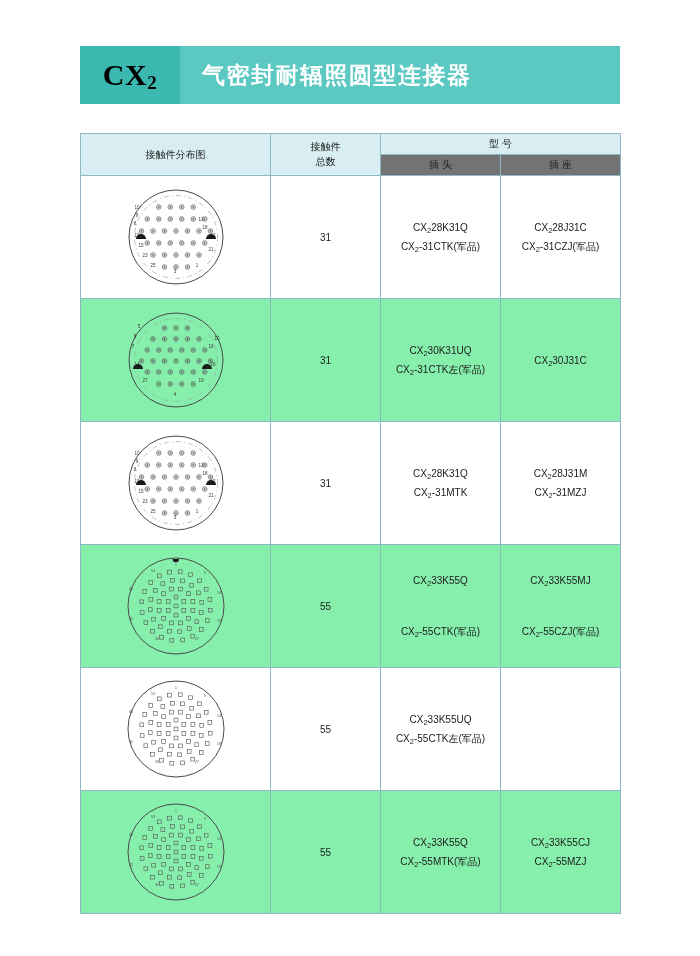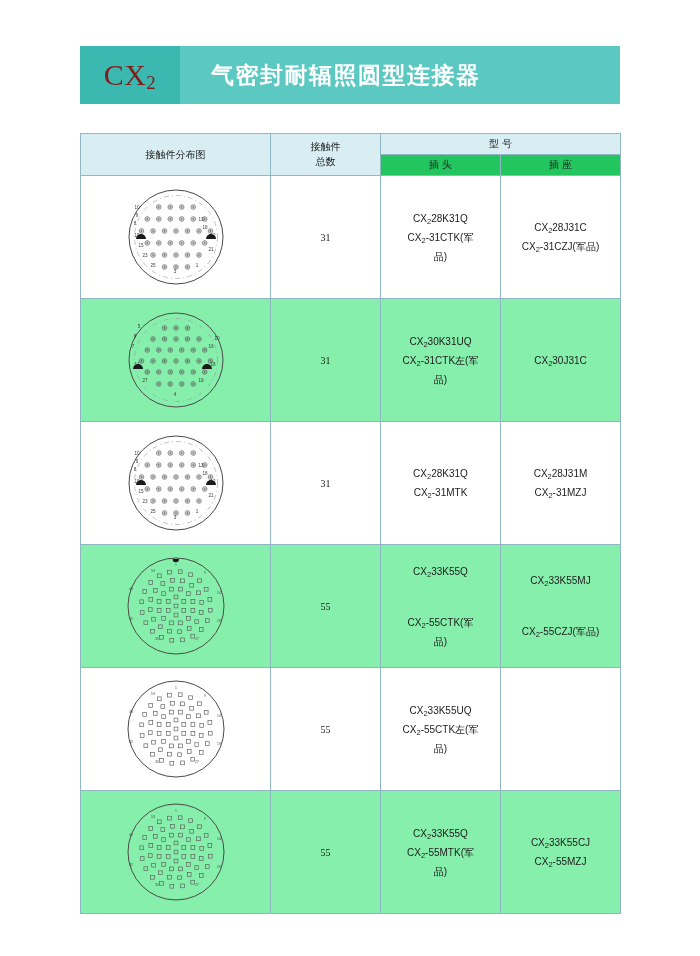--- a/index.html
+++ b/index.html
@@ -32,39 +32,39 @@
     align-items: stretch;
   }
   .banner-left {
     width: 100px;
     background: #3bb8b0;
     display: flex;
     align-items: center;
     justify-content: center;
   }
   .banner-left .logo {
-    color: #7f1d1d;
+    color: #000000;
     font-family: "Liberation Serif", serif;
-    font-weight: normal;
+    font-weight: bold;
     font-size: 30px;
     letter-spacing: 0.5px;
     line-height: 1;
   }
   .banner-left .logo sub {
     font-size: 19px;
     vertical-align: baseline;
     position: relative;
     top: 4px;
   }
   .banner-right {
     flex: 1;
     background: #5bc8c2;
     display: flex;
     align-items: center;
-    padding-left: 31px;
+    padding-left: 22px;
   }
   .banner-right .title {
     color: #ffffff;
     font-size: 23px;
     font-weight: bold;
     letter-spacing: 1.5px;
   }
 
   
   .tbl {
@@ -82,21 +82,21 @@
     font-size: 10px;
     color: #1b1b1b;
     font-weight: normal;
   }
   .th-main {
     background: #d9eef2;
     height: 18px;
     margin-top: 20px;
   }
   .th-sub {
-    background: #22c55e;
+    background: #737373;
     height: 18px;
     margin-top: 36px;
   }
   .th-left {
     background: #d9eef2;
     height: 38px;
   }
   .col-dist { width: 190px; }
   .col-total { width: 110px; }
   .col-plug { width: 120px; }
@@ -108,26 +108,25 @@
 
   .row-white td { background: #ffffff; }
   .row-tint td { background: #86efac; }
 
   .cell-dist {
     height: 122px;
     padding: 0;
   }
   .cell-total {
     font-size: 11px;
-    font-family: Liberation Serif, serif;
   }
   .cell-model {
     font-size: 10.5px;
     line-height: 1.9;
-    padding: 4px 20px;
+    padding: 4px 10px;
   }
   .cell-model .gap { line-height: 3.2; }
 
   sub.sm {
     font-size: 7.5px;
     vertical-align: baseline;
     position: relative;
     top: 2px;
   }
 

